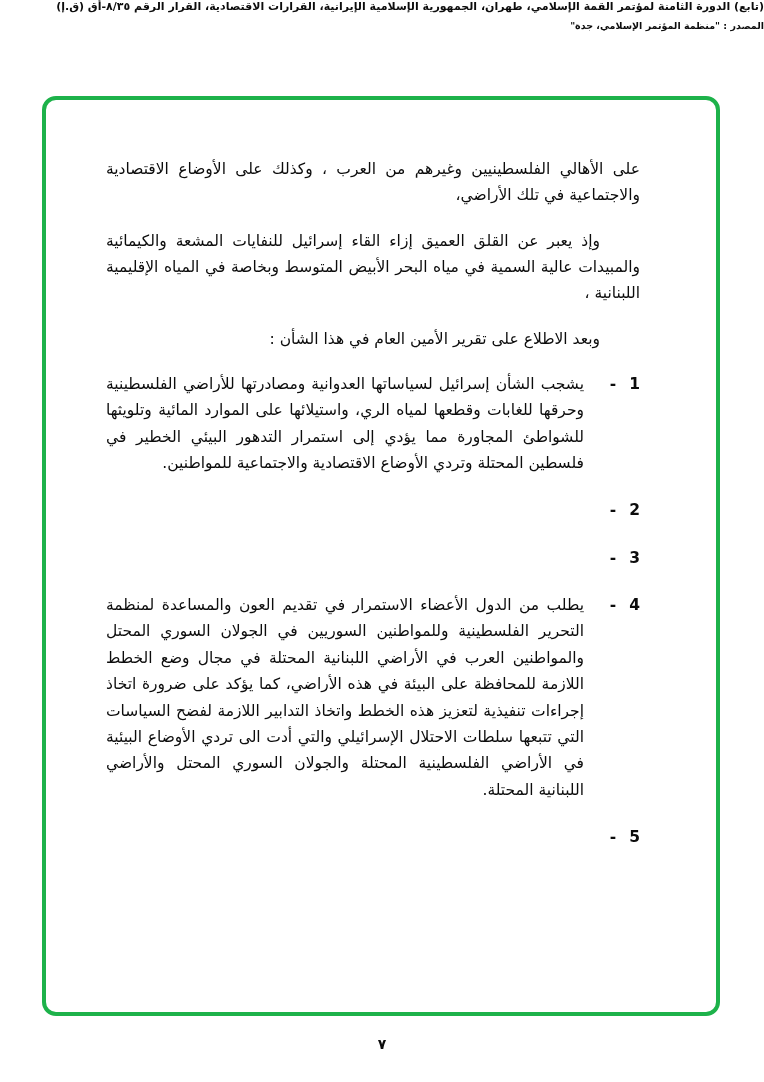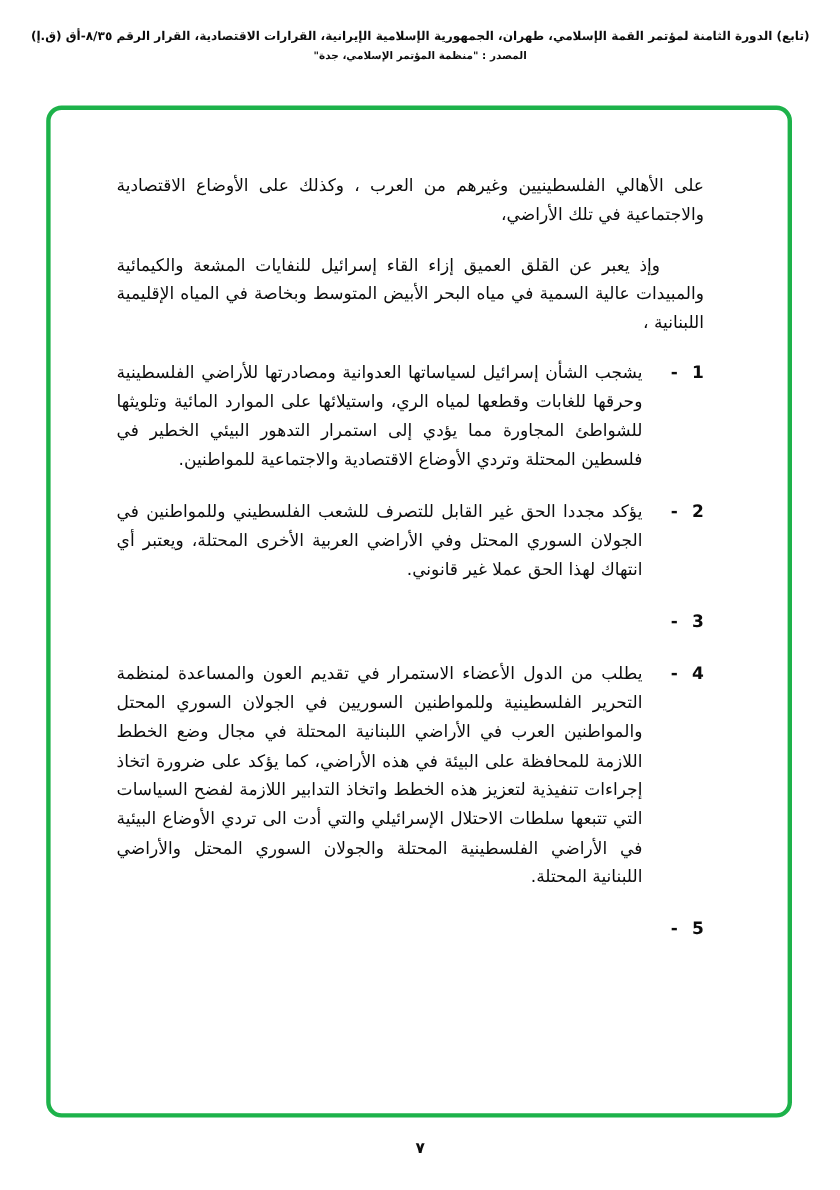--- a/index.html
+++ b/index.html
@@ -4,21 +4,21 @@
 <style>
   * { box-sizing: border-box; margin: 0; padding: 0; }
   html, body { width: 764px; height: 1082px; }
   body {
     background: #ffffff;
     font-family: "DejaVu Sans", sans-serif;
     color: #0c0c0c;
     position: relative;
     overflow: hidden;
   }
-  .doc-header { text-align: center; padding-top: 26px; direction: rtl; }
+  .doc-header { text-align: right; direction: rtl; }
   .header-line1 { font-size: 11px; font-weight: bold; letter-spacing: 0.2px; }
   .header-line2 { font-size: 9.5px; font-weight: bold; margin-top: 7px; }
   .content-frame {
     position: absolute;
     left: 42px; top: 96px;
     width: 678px; height: 920px;
     border: 4px solid #1db24a;
     border-radius: 14px;
     overflow: hidden;
     background: #ffffff;
@@ -58,35 +58,35 @@
 <div class="doc-header">
   <div class="header-line1">(تابع) الدورة الثامنة لمؤتمر القمة الإسلامي، طهران، الجمهورية الإسلامية الإيرانية، القرارات الاقتصادية، القرار الرقم ٨/٣٥-أق (ق.إ)</div>
   <div class="header-line2">المصدر : "منظمة المؤتمر الإسلامي، جدة"</div>
 </div>
 
 <div class="content-frame">
   <div class="content">
 
     <p class="para"><span>على الأهالي الفلسطينيين وغيرهم من العرب ، وكذلك على الأوضاع الاقتصادية والاجتماعية في تلك الأراضي،</span></p>
     <p class="para indent"><span class="b">وإذ يعبر </span><span>عن القلق العميق إزاء القاء إسرائيل للنفايات المشعة والكيمائية والمبيدات عالية السمية في مياه البحر الأبيض المتوسط وبخاصة في المياه الإقليمية اللبنانية ،</span></p>
+    <p class="para indent"><span class="b">وبعد الاطلاع </span><span>على تقرير الأمين العام في هذا الشأن :</span></p>
 
     <div class="list-item">
       <div class="marker">
         <span>1</span>
         <span>-</span>
       </div>
       <p class="item-text"><span class="b">يشجب الشأن </span><span>إسرائيل لسياساتها العدوانية ومصادرتها للأراضي الفلسطينية وحرقها للغابات وقطعها لمياه الري، واستيلائها على الموارد المائية وتلويثها للشواطئ المجاورة مما يؤدي إلى استمرار التدهور البيئي الخطير في فلسطين المحتلة وتردي الأوضاع الاقتصادية والاجتماعية للمواطنين.</span></p>
     </div>
 
     <div class="list-item">
       <div class="marker">
         <span>2</span>
         <span>-</span>
       </div>
-      <p class="item-text"><span class="b">يؤكد مجددا </span><span>الحق غير القابل للتصرف للشعب الفلسطيني وللمواطنين في الجولان السوري المحتل وفي الأراضي العربية الأخرى المحتلة، ويعتبر أي انتهاك لهذا الحق عملا غير قانوني.</span></p>
     </div>
 
     <div class="list-item">
       <div class="marker">
         <span>3</span>
         <span>-</span>
       </div>
     </div>
 
     <div class="list-item">

